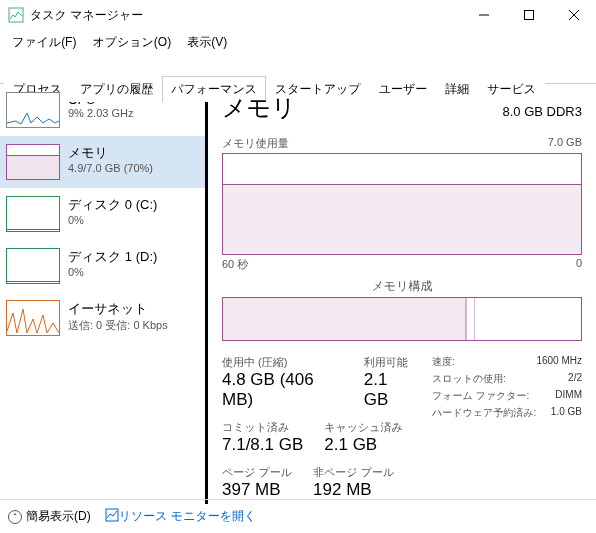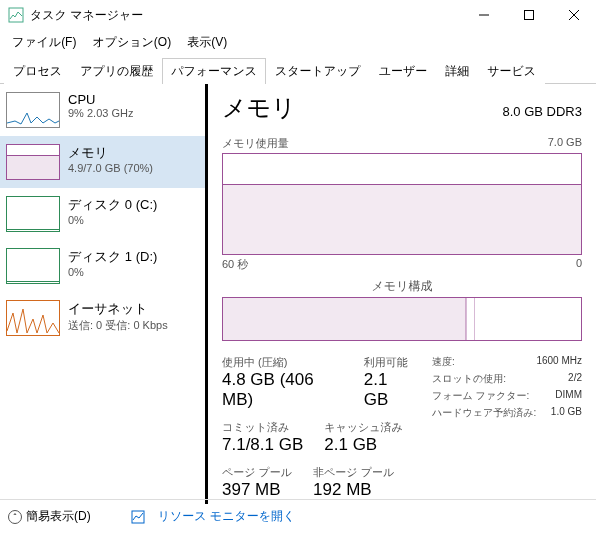--- a/index.html
+++ b/index.html
@@ -5,21 +5,21 @@
 * { margin: 0; padding: 0; box-sizing: border-box; font-family: "Yu Gothic UI", "Meiryo", sans-serif; }
 body { background: #fff; width: 596px; height: 533px; overflow: hidden; font-size: 12px; color: #000; }
 .titlebar { display: flex; align-items: center; height: 30px; padding-left: 8px; }
 .titlebar-icon { width: 16px; height: 16px; margin-right: 6px; }
 .titlebar-title { flex: 1; font-size: 12px; }
 .titlebar-btns { display: flex; }
 .titlebar-btn { width: 45px; height: 30px; display: flex; align-items: center; justify-content: center; }
 .menubar { display: flex; padding: 2px 4px; font-size: 12px; }
 .menuitem { padding: 2px 8px; }
 .tabs { display: flex; border-bottom: 1px solid #ccc; padding-left: 4px; margin-top: 2px; }
-.tab { padding: 4px 8px; font-size: 12px; border: 1px solid transparent; border-bottom: none; position: relative; top: 1px; background: #fff; }
+.tab { padding: 4px 8px; font-size: 12px; border: 1px solid transparent; border-bottom: none; position: relative; top: 19px; background: #fff; }
 .tab.active { border-color: #ccc; background: #fff; }
 .content { display: flex; height: 420px; }
 .sidebar { width: 208px; border-right: 3px solid #000000; overflow-y: auto; }
 .side-item { display: flex; padding: 8px 6px; gap: 8px; align-items: flex-start; }
 .side-item.selected { background: #d6e5f3; }
 .thumb { width: 54px; height: 36px; border: 1px solid #888; position: relative; background: #fff; }
 .side-info { flex: 1; }
 .side-title { font-size: 13px; }
 .side-sub { font-size: 11px; color: #555; }
 .main { flex: 1; padding: 8px 14px; position: relative; }
@@ -35,21 +35,21 @@
 .comp-fill { position: absolute; left: 0; top: 0; bottom: 0; background: rgba(155,79,150,0.13); border-right: 1px solid rgba(155,79,150,0.4); }
 .stats { display: flex; margin-top: 14px; gap: 18px; }
 .stats-left { flex: 1; }
 .stat-row { display: flex; gap: 21px; margin-bottom: 10px; }
 .stat-block .lbl { font-size: 11px; color: #555; }
 .stat-block .val { font-size: 17px; color: #000; }
 .stats-right { font-size: 10px; color: #333; min-width: 150px; }
 .stats-right .line { display: flex; justify-content: space-between; gap: 8px; margin-bottom: 3px; }
 .stats-right .k { color: #555; }
 .footer { position: absolute; bottom: 0; left: 0; right: 0; height: 34px; border-top: 1px solid #ddd; display: flex; align-items: center; padding: 0 8px; gap: 14px; font-size: 12px; }
-.footer-link { color: #0066cc; display: flex; align-items: center; gap: 13px; margin-left: 26px; }
+.footer-link { color: #0066cc; display: flex; align-items: flex-start; gap: 0; }
 .circ { width: 14px; height: 14px; border: 1px solid #555; border-radius: 50%; display: inline-flex; align-items: center; justify-content: center; font-size: 9px; }
 </style>
 </head>
 <body>
 
 <div class="titlebar">
   <svg class="titlebar-icon" viewBox="0 0 16 16">
       <rect x="1" y="1" width="14" height="14" fill="none" stroke="#4a8" stroke-width="1"></rect>
       <polyline points="2,12 5,8 7,10 10,5 14,9" fill="none" stroke="#4a8" stroke-width="1"></polyline>
     </svg>

